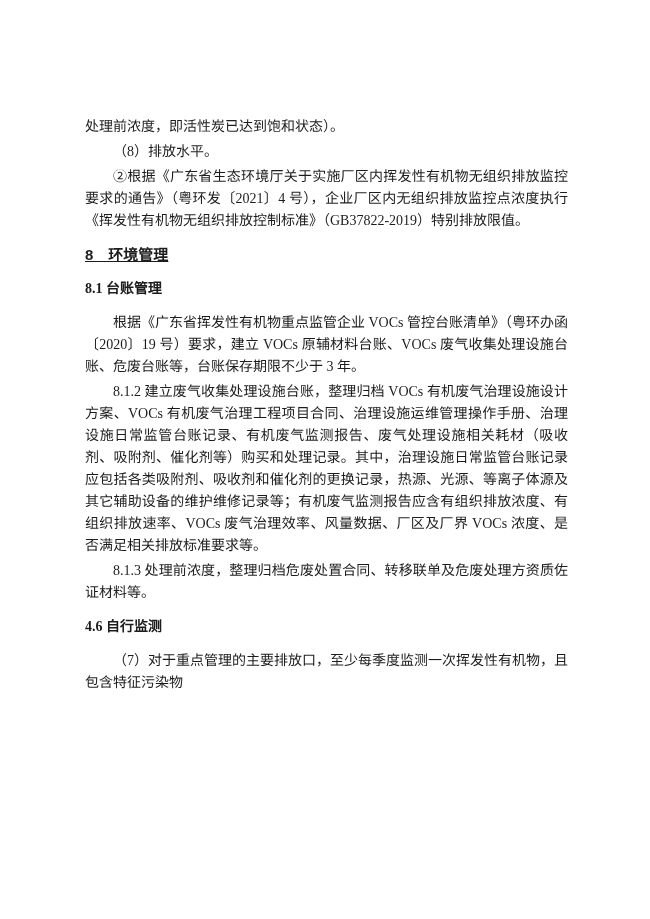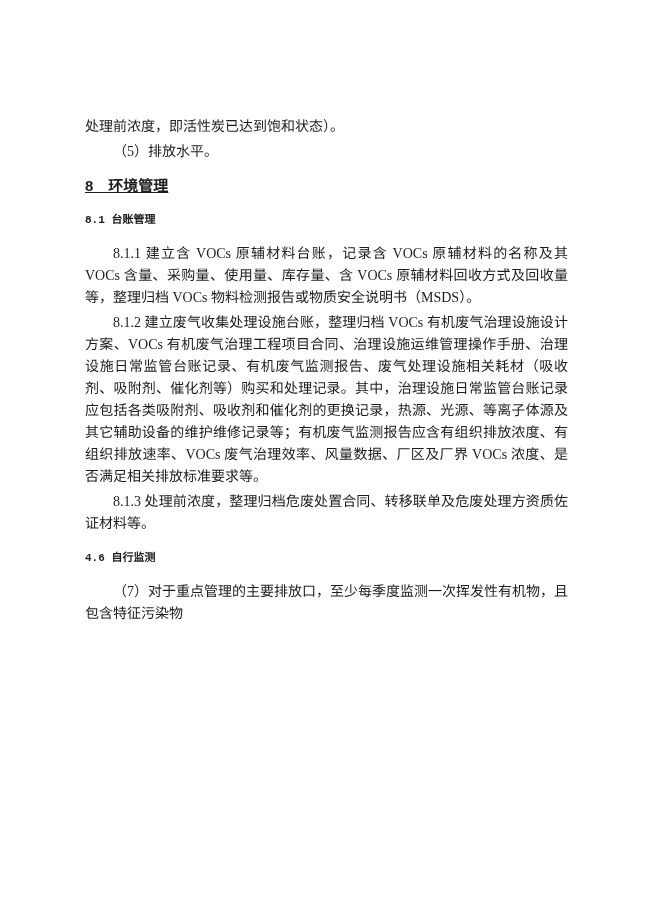--- a/index.html
+++ b/index.html
@@ -35,46 +35,47 @@
   }
   .block.heading1 {
     font-family: "Liberation Sans", "DejaVu Sans", sans-serif;
     font-weight: bold;
     font-size: 15px;
     margin: 12px 0 12px 0;
     text-indent: 0;
     text-decoration: underline;
   }
   .block.heading2 {
-    font-family: Liberation Mono, monospace;
+    font-family: Liberation Serif, serif;
     font-weight: bold;
-    font-size: 11px;
+    font-size: 14px;
     margin: 12px 0 12px 0;
     text-indent: 0;
   }
   .page-footer {
     position: absolute;
     left: 0;
     top: 824px;
     width: 100%;
     text-align: center;
     font-size: 12px;
     line-height: 18px;
     color: #333333;
   }
 </style>
 </head>
 <body>
 
 <div class="page">
   <div class="doc-body">
       <div class="block paragraph">处理前浓度，即活性炭已达到饱和状态）。</div>
-      <div class="block paragraph indent">（5）排放水平。</div>
+      <div class="block paragraph indent">（8）排放水平。</div>
+      <div class="block paragraph indent">②根据《广东省生态环境厅关于实施厂区内挥发性有机物无组织排放监控要求的通告》（粤环发〔2021〕4 号），企业厂区内无组织排放监控点浓度执行《挥发性有机物无组织排放控制标准》（GB37822-2019）特别排放限值。</div>
       <div class="block heading1">8　环境管理</div>
       <div class="block heading2">8.1 台账管理</div>
-      <div class="block paragraph indent">8.1.1 建立含 VOCs 原辅材料台账，记录含 VOCs 原辅材料的名称及其 VOCs 含量、采购量、使用量、库存量、含 VOCs 原辅材料回收方式及回收量等，整理归档 VOCs 物料检测报告或物质安全说明书（MSDS）。</div>
+      <div class="block paragraph indent">根据《广东省挥发性有机物重点监管企业 VOCs 管控台账清单》（粤环办函〔2020〕19 号）要求，建立 VOCs 原辅材料台账、VOCs 废气收集处理设施台账、危废台账等，台账保存期限不少于 3 年。</div>
       <div class="block paragraph indent">8.1.2 建立废气收集处理设施台账，整理归档 VOCs 有机废气治理设施设计方案、VOCs 有机废气治理工程项目合同、治理设施运维管理操作手册、治理设施日常监管台账记录、有机废气监测报告、废气处理设施相关耗材（吸收剂、吸附剂、催化剂等）购买和处理记录。其中，治理设施日常监管台账记录应包括各类吸附剂、吸收剂和催化剂的更换记录，热源、光源、等离子体源及其它辅助设备的维护维修记录等；有机废气监测报告应含有组织排放浓度、有组织排放速率、VOCs 废气治理效率、风量数据、厂区及厂界 VOCs 浓度、是否满足相关排放标准要求等。</div>
       <div class="block paragraph indent">8.1.3 处理前浓度，整理归档危废处置合同、转移联单及危废处理方资质佐证材料等。</div>
       <div class="block heading2">4.6 自行监测</div>
       <div class="block paragraph indent">（7）对于重点管理的主要排放口，至少每季度监测一次挥发性有机物，且包含特征污染物</div>
     </div>
   <div class="page-footer">6</div>
 </div>
 
 </body></html>

